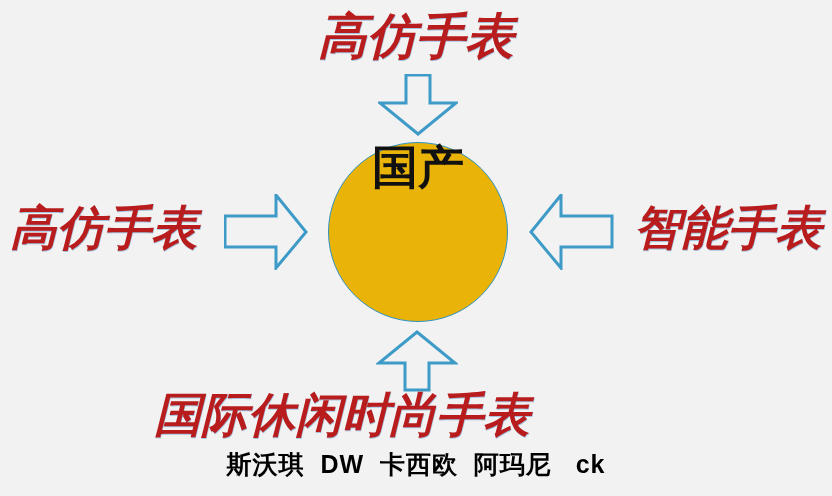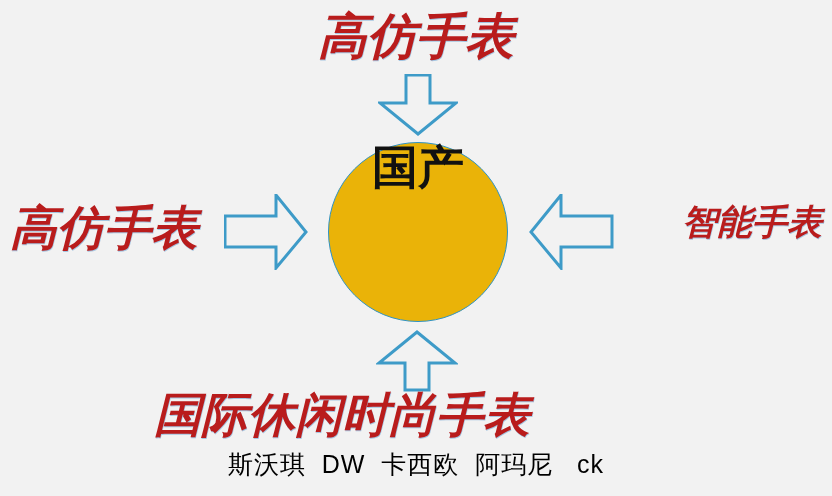--- a/index.html
+++ b/index.html
@@ -42,40 +42,40 @@
 
   #label-left {
     left: 10px;
     top: 204px;
     font-size: 47px;
   }
 
   #label-right {
     right: 10px;
     top: 204px;
-    font-size: 35px;
+    font-size: 47px;
   }
 
   #label-bottom {
     left: 0;
     top: 391px;
     width: 684px;
     text-align: center;
     font-size: 47px;
   }
 
   #brand-list {
     position: absolute;
     left: 0;
     top: 452px;
     width: 832px;
     text-align: center;
     color: #000000;
     font-size: 25px;
-    font-weight: normal;
+    font-weight: bold;
     letter-spacing: 1px;
     white-space: pre;
     line-height: 1;
   }
 
   
   #center-circle {
     position: absolute;
     left: 328px;
     top: 142px;

